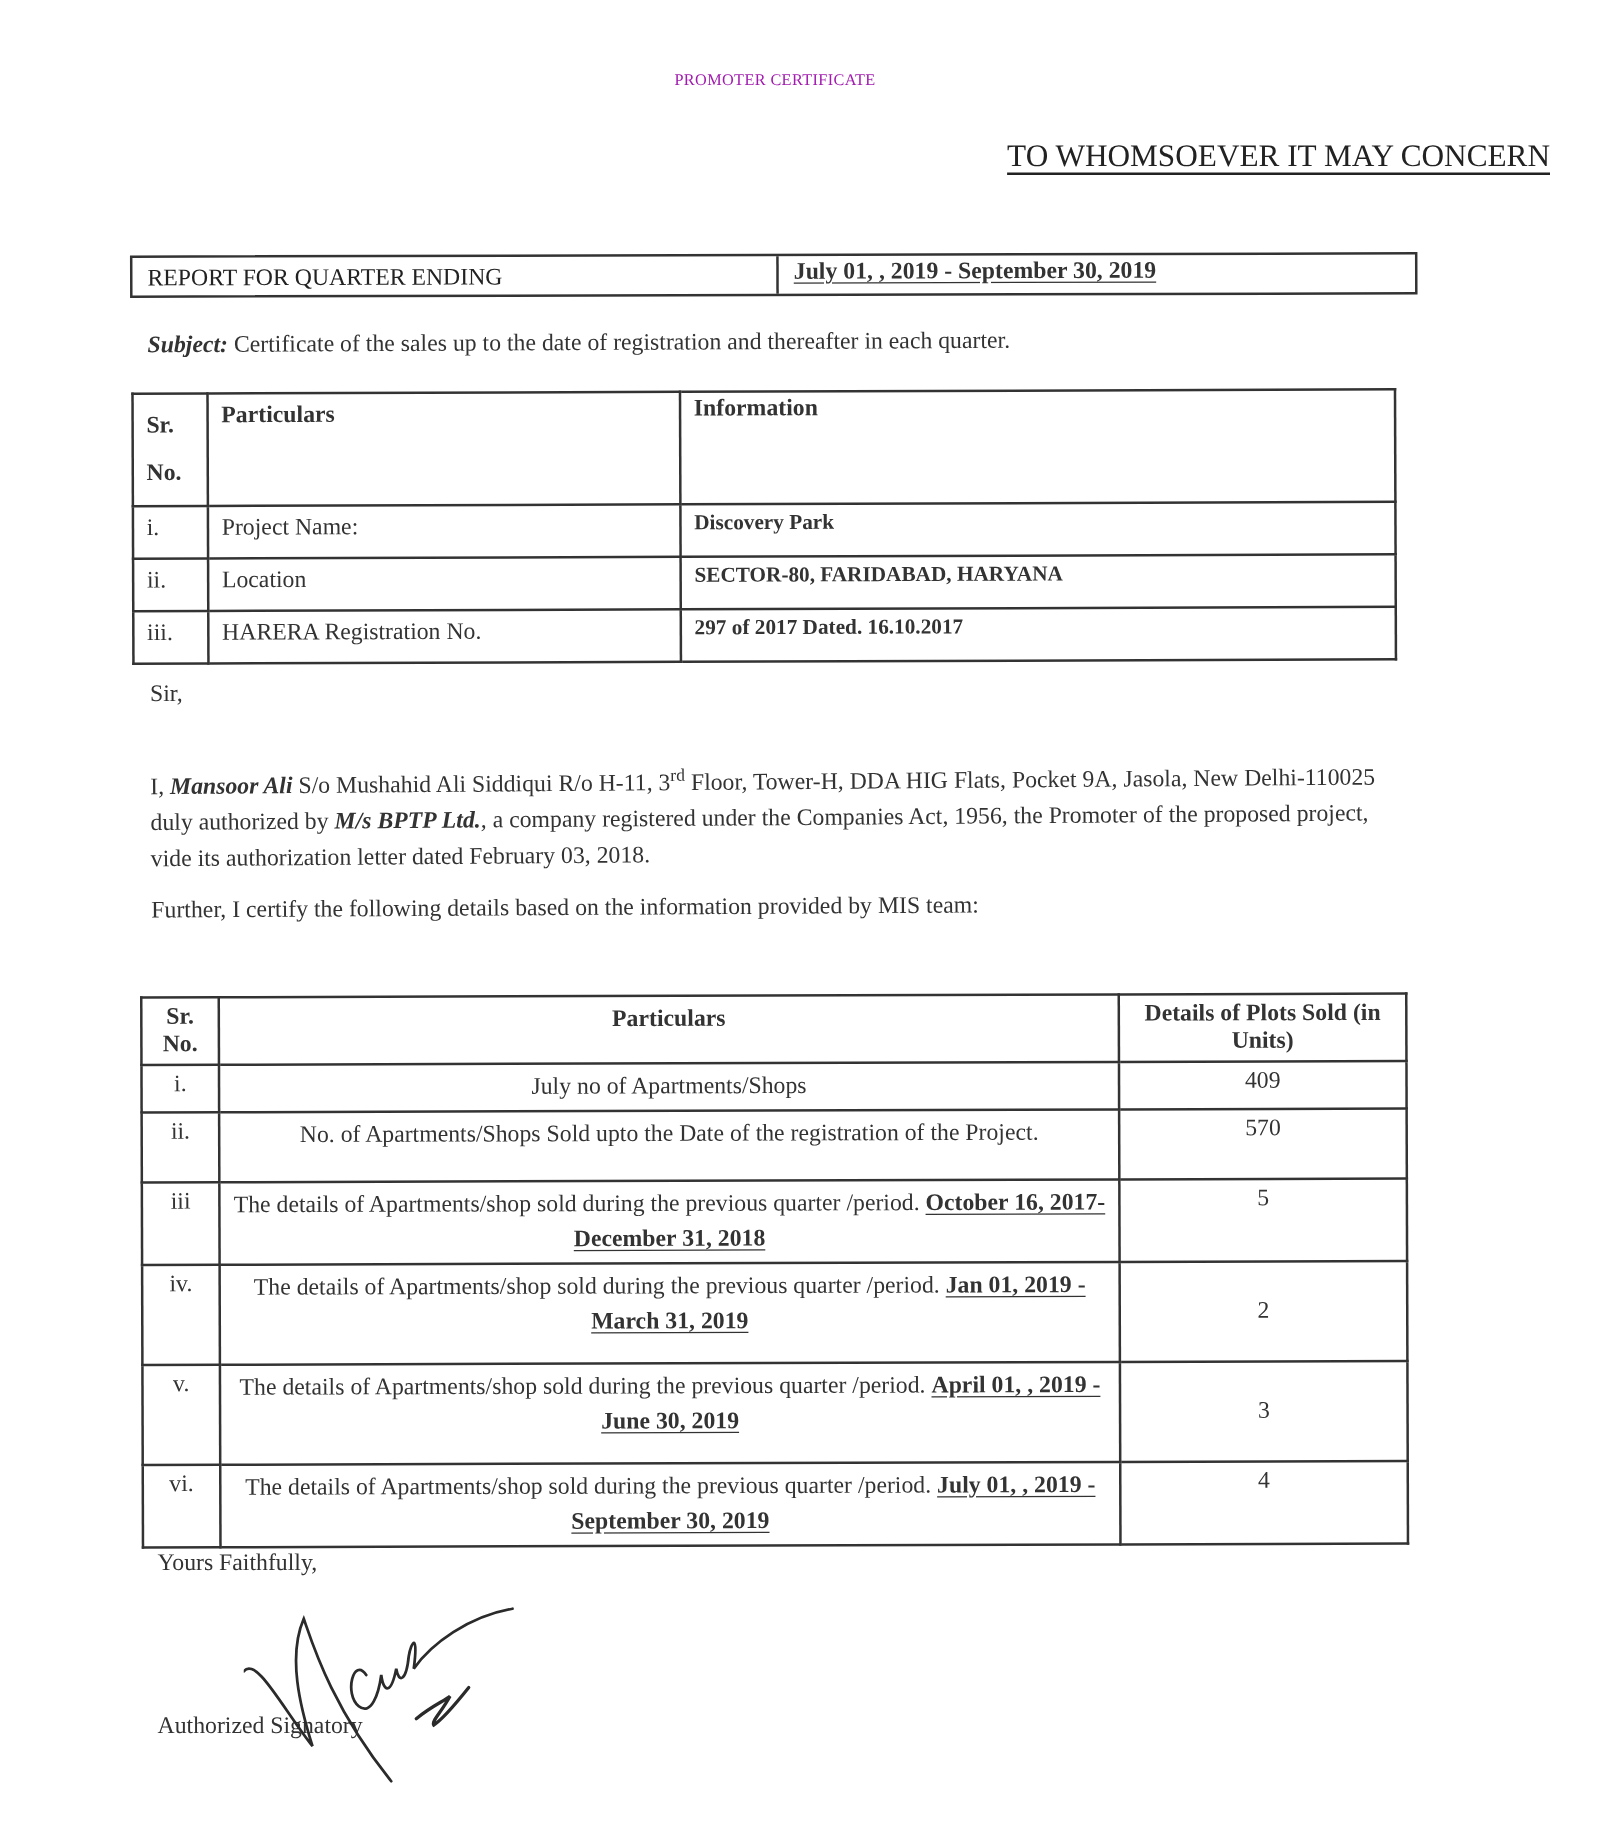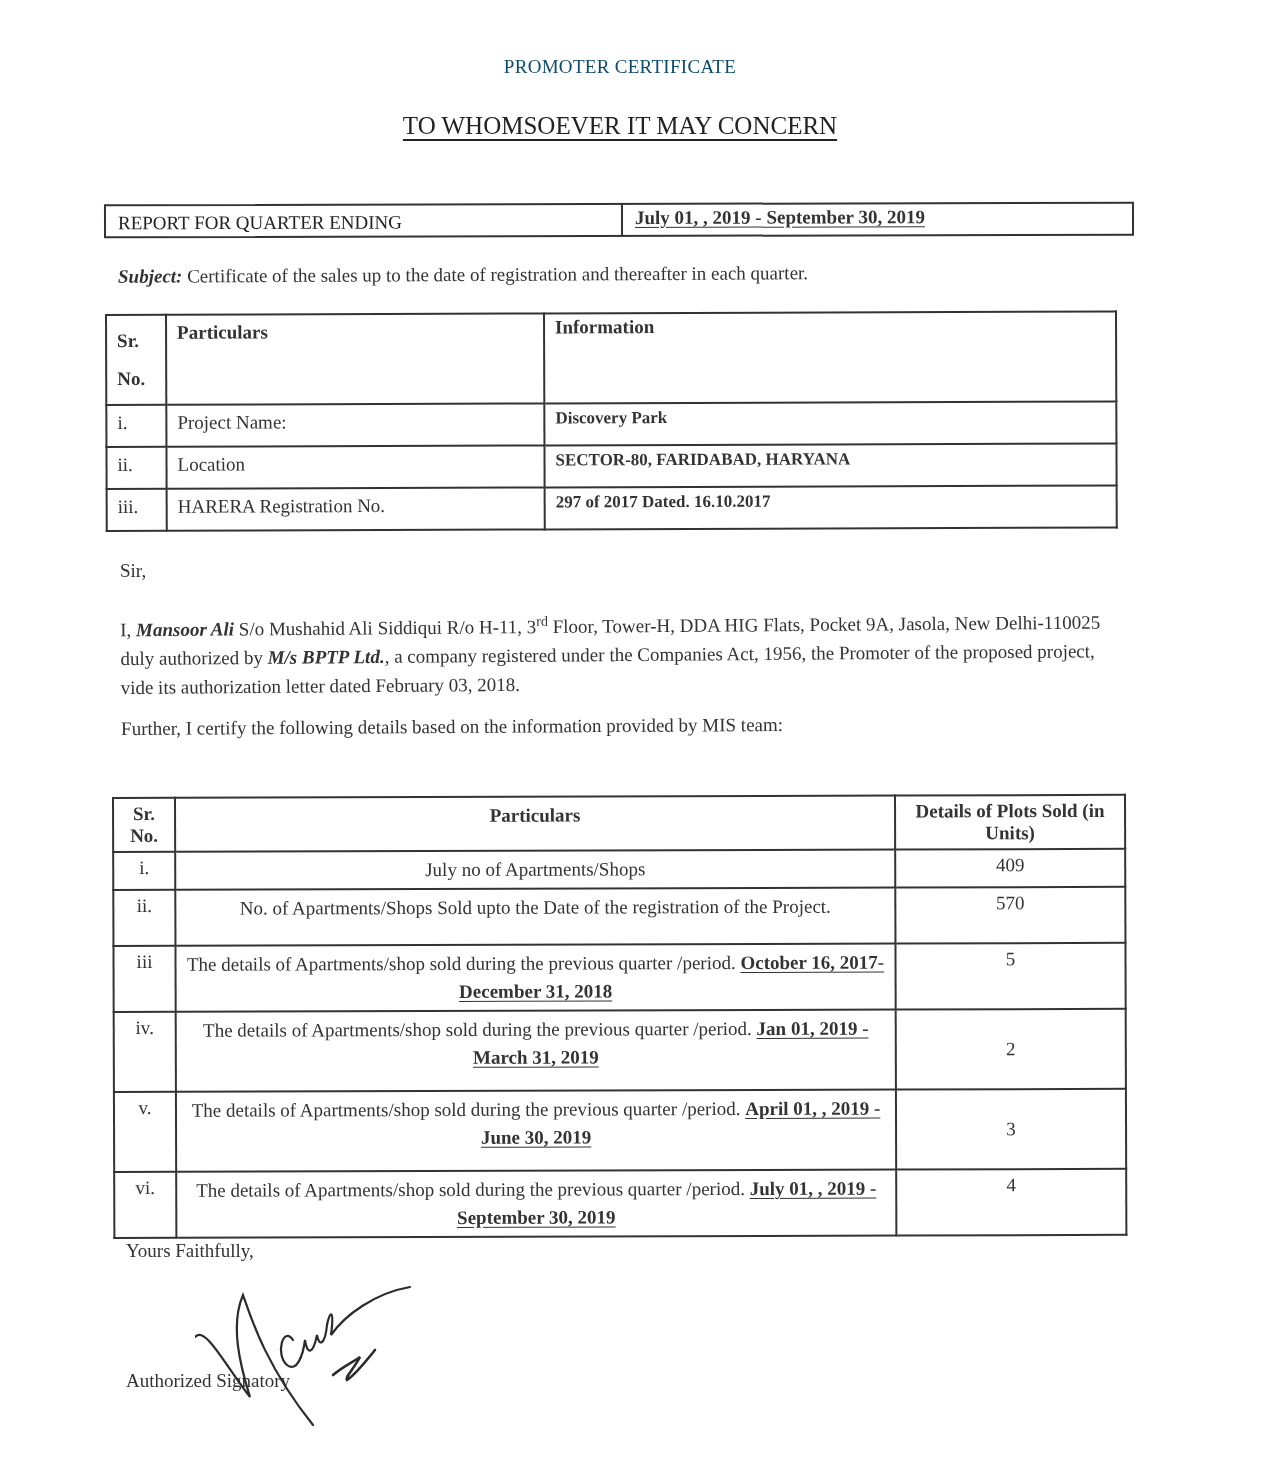--- a/index.html
+++ b/index.html
@@ -4,24 +4,24 @@
   <style>
     html, body { margin: 0; padding: 0; background: #ffffff; }
     body {
       width: 1287px; height: 1472px; position: relative; overflow: hidden;
       font-family: "Liberation Serif", "DejaVu Serif", serif;
       color: #2a2a2a;
     }
     .abs { position: absolute; }
     .title1 {
       left: 0; width: 1240px; top: 56px; text-align: center;
-      font-size: 19px; letter-spacing: 0.3px; color: #0c4a6e;
+      font-size: 13px; letter-spacing: 0.3px; color: #a21caf;
     }
     .title2 {
-      left: 0; width: 1240px; top: 112px; text-align: center;
+      left: 0; width: 1240px; top: 112px; text-align: right;
       font-size: 25px; color: #222;
     }
     .title2 span { text-decoration: underline; text-underline-offset: 5px; text-decoration-thickness: 2px; }
 
     
     .qbox {
       left: 104px; top: 203px; width: 1030px; height: 34px;
       border: 2px solid #333; box-sizing: border-box; display: flex;
       transform: rotate(-0.15deg);
     }
@@ -38,21 +38,21 @@
       left: 105px; top: 314px; width: 1012px;
       transform: rotate(-0.2deg); transform-origin: left top;
     }
     .tinfo td {
       border: 2px solid #333; vertical-align: top; font-size: 19px;
       padding: 6px 10px; color: #333;
     }
     .tinfo .info { font-weight: bold; font-size: 17px; padding-top: 4px; }
 
     .p { font-size: 19px; color: #333; }
-    .sir { left: 120px; top: 560px; }
+    .sir { left: 120px; top: 545px; }
     .para { left: 120px; top: 610px; width: 1010px; line-height: 29px; transform: rotate(-0.45deg); transform-origin: left top; }
     .para b { font-weight: bold; font-style: italic; }
     .para sup { font-size: 14px; }
     .further { left: 121px; top: 718px; transform: rotate(-0.35deg); transform-origin: left top; }
 
     
     .tsales {
       left: 112px; top: 797px; width: 1014px;
       transform: rotate(-0.18deg); transform-origin: left top;
     }

